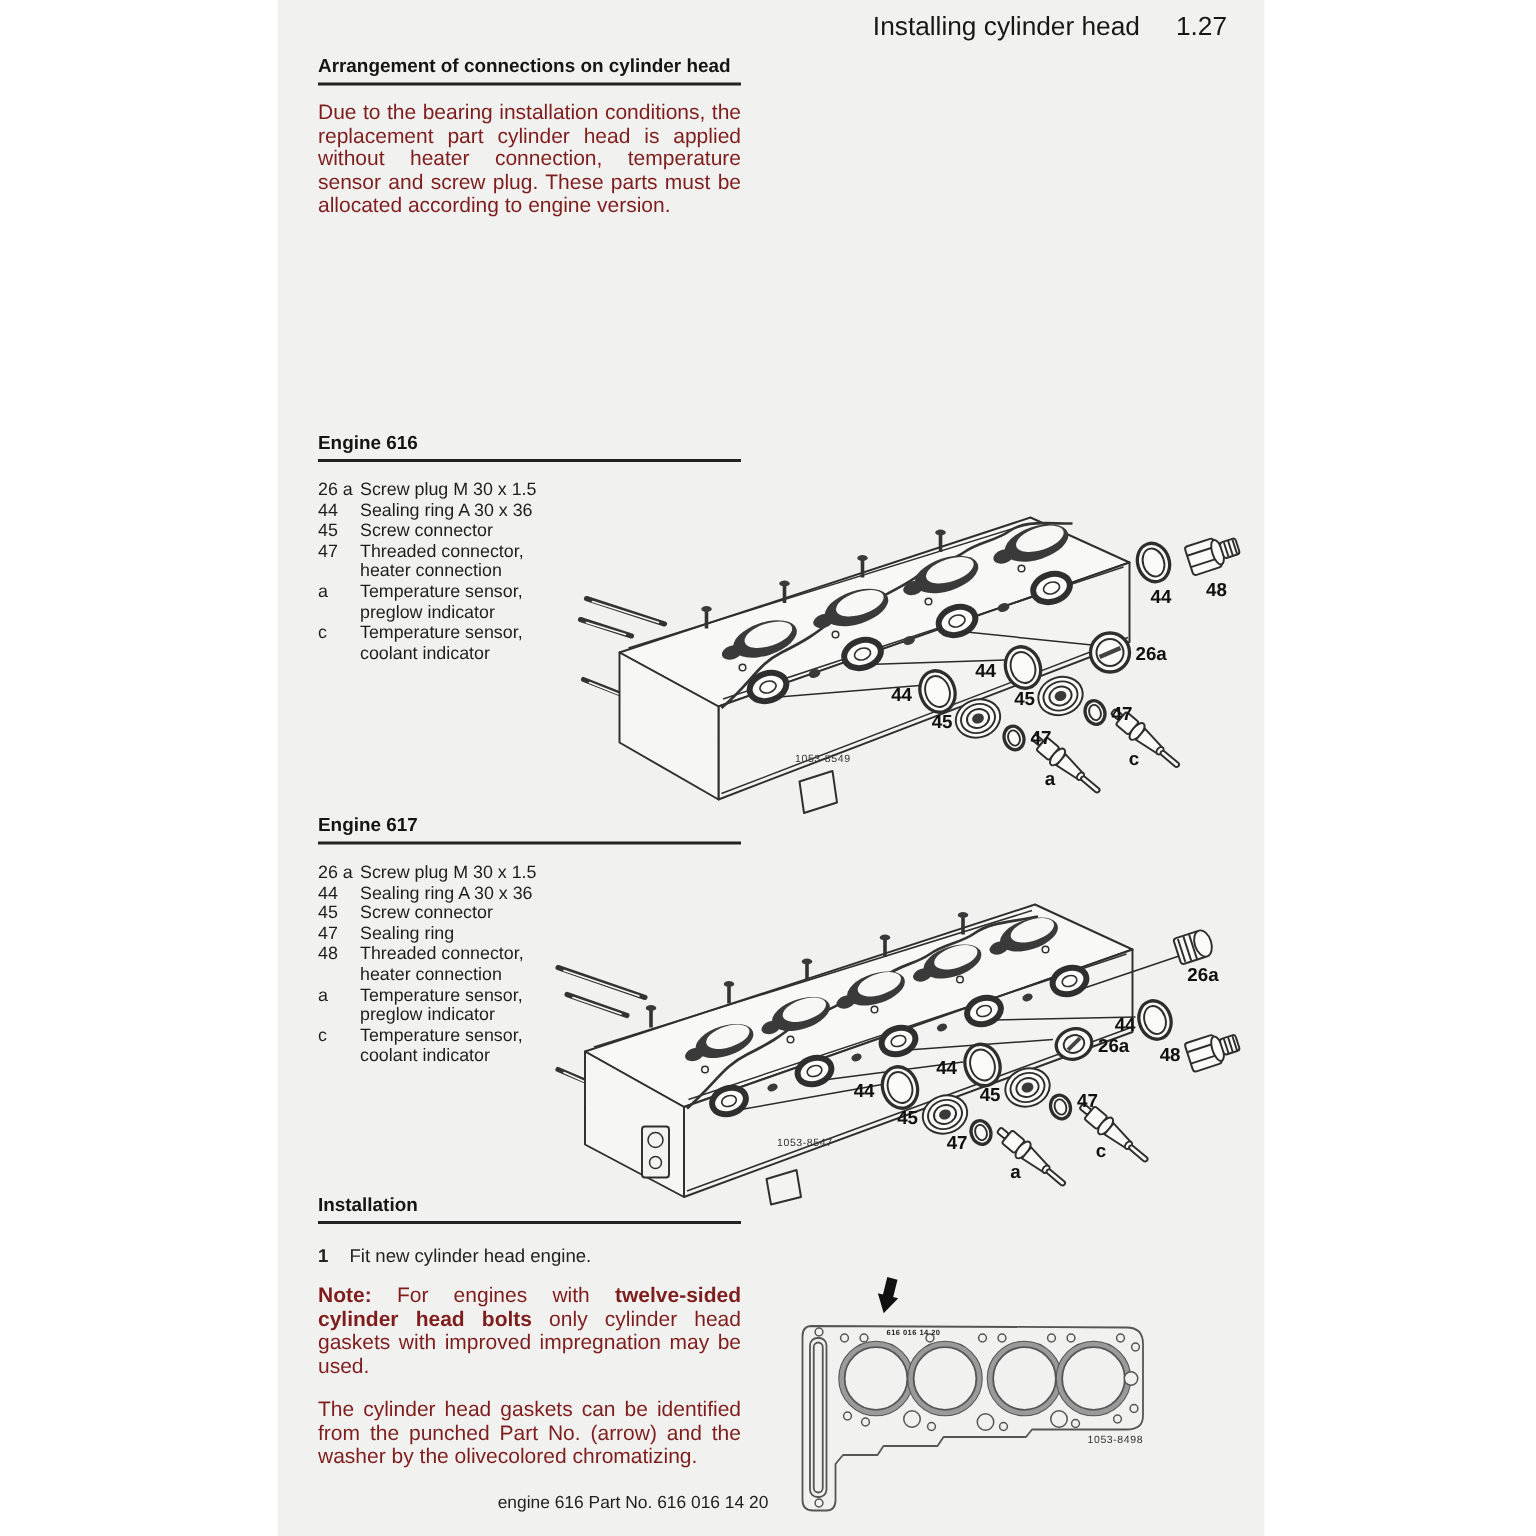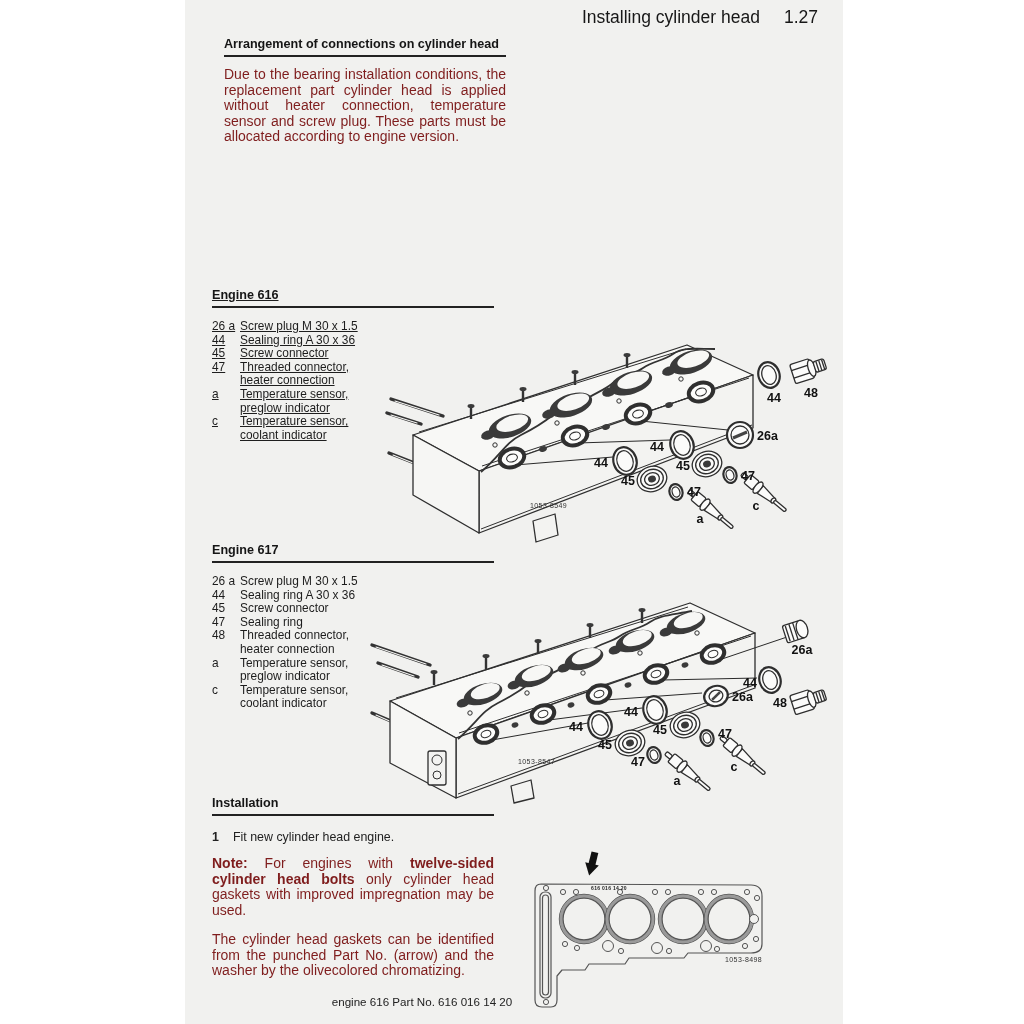--- a/index.html
+++ b/index.html
@@ -51,26 +51,26 @@
 <body>
 
 <div id="canvas">
   <div class="page">
 
     <div class="hdr">
       <span>Installing cylinder head</span>
       <span>1.27</span>
     </div>
 
-    <div class="col" style="top:37px;margin-left:12px;">
+    <div class="col" style="top:37px;">
       <div class="sec-head">Arrangement of connections on cylinder head</div>
       <div class="body-text" style="margin-top:10px;">Due to the bearing installation conditions, the replacement part cylinder head is applied without heater connection, temperature sensor and screw plug. These parts must be allocated according to engine version.</div>
     </div>
 
-    <div class="col" style="top:288px;text-decoration:underline;">
+    <div class="col" style="top:288px;">
       <div class="sec-head">Engine 616</div>
       <div class="parts" style="margin-top:12px;">
         <div class="prow">
             <span class="ref">26 a</span>
             <span>Screw plug M 30 x 1.5</span>
           </div>
         <div class="prow">
             <span class="ref">44</span>
             <span>Sealing ring A 30 x 36</span>
           </div>

